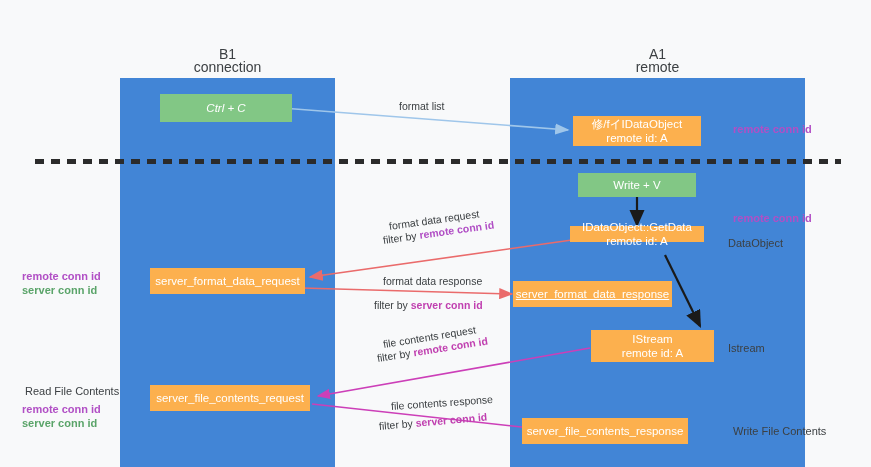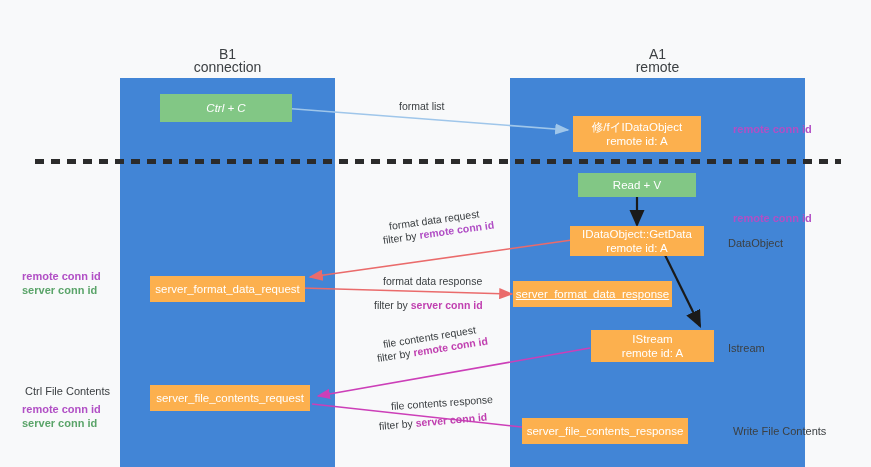--- a/index.html
+++ b/index.html
@@ -104,35 +104,35 @@
 
     <line x1="312" y1="404" x2="548" y2="430" stroke="#cc3fb8" stroke-width="1.5" marker-end="url(#ah-mag)"></line>
   </svg>
 
   <div class="dashed"></div>
 
   <div class="box green" style="left:160px;top:94px;width:132px;height:28px;font-style:italic;">
     <span>Ctrl + C</span>
   </div>
 
-  <div class="box orange" style="left:573px;top:116px;width:128px;height:36px;">
+  <div class="box orange" style="left:573px;top:116px;width:128px;height:30px;">
     <span>修/fイIDataObject</span>
     <span>remote id: A</span>
   </div>
 
   <div class="box green" style="left:578px;top:173px;width:118px;height:24px;">
-    <span>Read + V</span>
+    <span>Write + V</span>
   </div>
 
-  <div class="box orange" style="left:570px;top:226px;width:134px;height:30px;">
+  <div class="box orange" style="left:570px;top:226px;width:134px;height:16px;">
     <span>IDataObject::GetData</span>
     <span>remote id: A</span>
   </div>
 
-  <div class="box orange" style="left:150px;top:276px;width:155px;height:26px;">
+  <div class="box orange" style="left:150px;top:268px;width:155px;height:26px;">
     <span>server_format_data_request</span>
   </div>
 
   <div class="box orange" style="left:513px;top:281px;width:159px;height:26px;text-decoration:underline;">
     <span>server_format_data_response</span>
   </div>
 
   <div class="box orange" style="left:591px;top:330px;width:123px;height:32px;">
     <span>IStream</span>
     <span>remote id: A</span>
@@ -170,17 +170,17 @@
 
   <div class="sidelabel purple" style="left:733px;top:122px;">remote conn id</div>
   <div class="sidelabel purple" style="left:733px;top:211px;">remote conn id</div>
   <div class="sidelabel" style="left:728px;top:236px;">DataObject</div>
   <div class="sidelabel" style="left:728px;top:341px;">Istream</div>
   <div class="sidelabel" style="left:733px;top:424px;">Write File Contents</div>
 
   <div class="sidelabel purple" style="left:22px;top:269px;">remote conn id</div>
   <div class="sidelabel greenTxt" style="left:22px;top:283px;">server conn id</div>
 
-  <div class="sidelabel" style="left:25px;top:384px;">Ctrl File Contents</div>
+  <div class="sidelabel" style="left:25px;top:384px;">Read File Contents</div>
   <div class="sidelabel purple" style="left:22px;top:402px;">remote conn id</div>
   <div class="sidelabel greenTxt" style="left:22px;top:416px;">server conn id</div>
 
 </div>
 
 </body></html>

